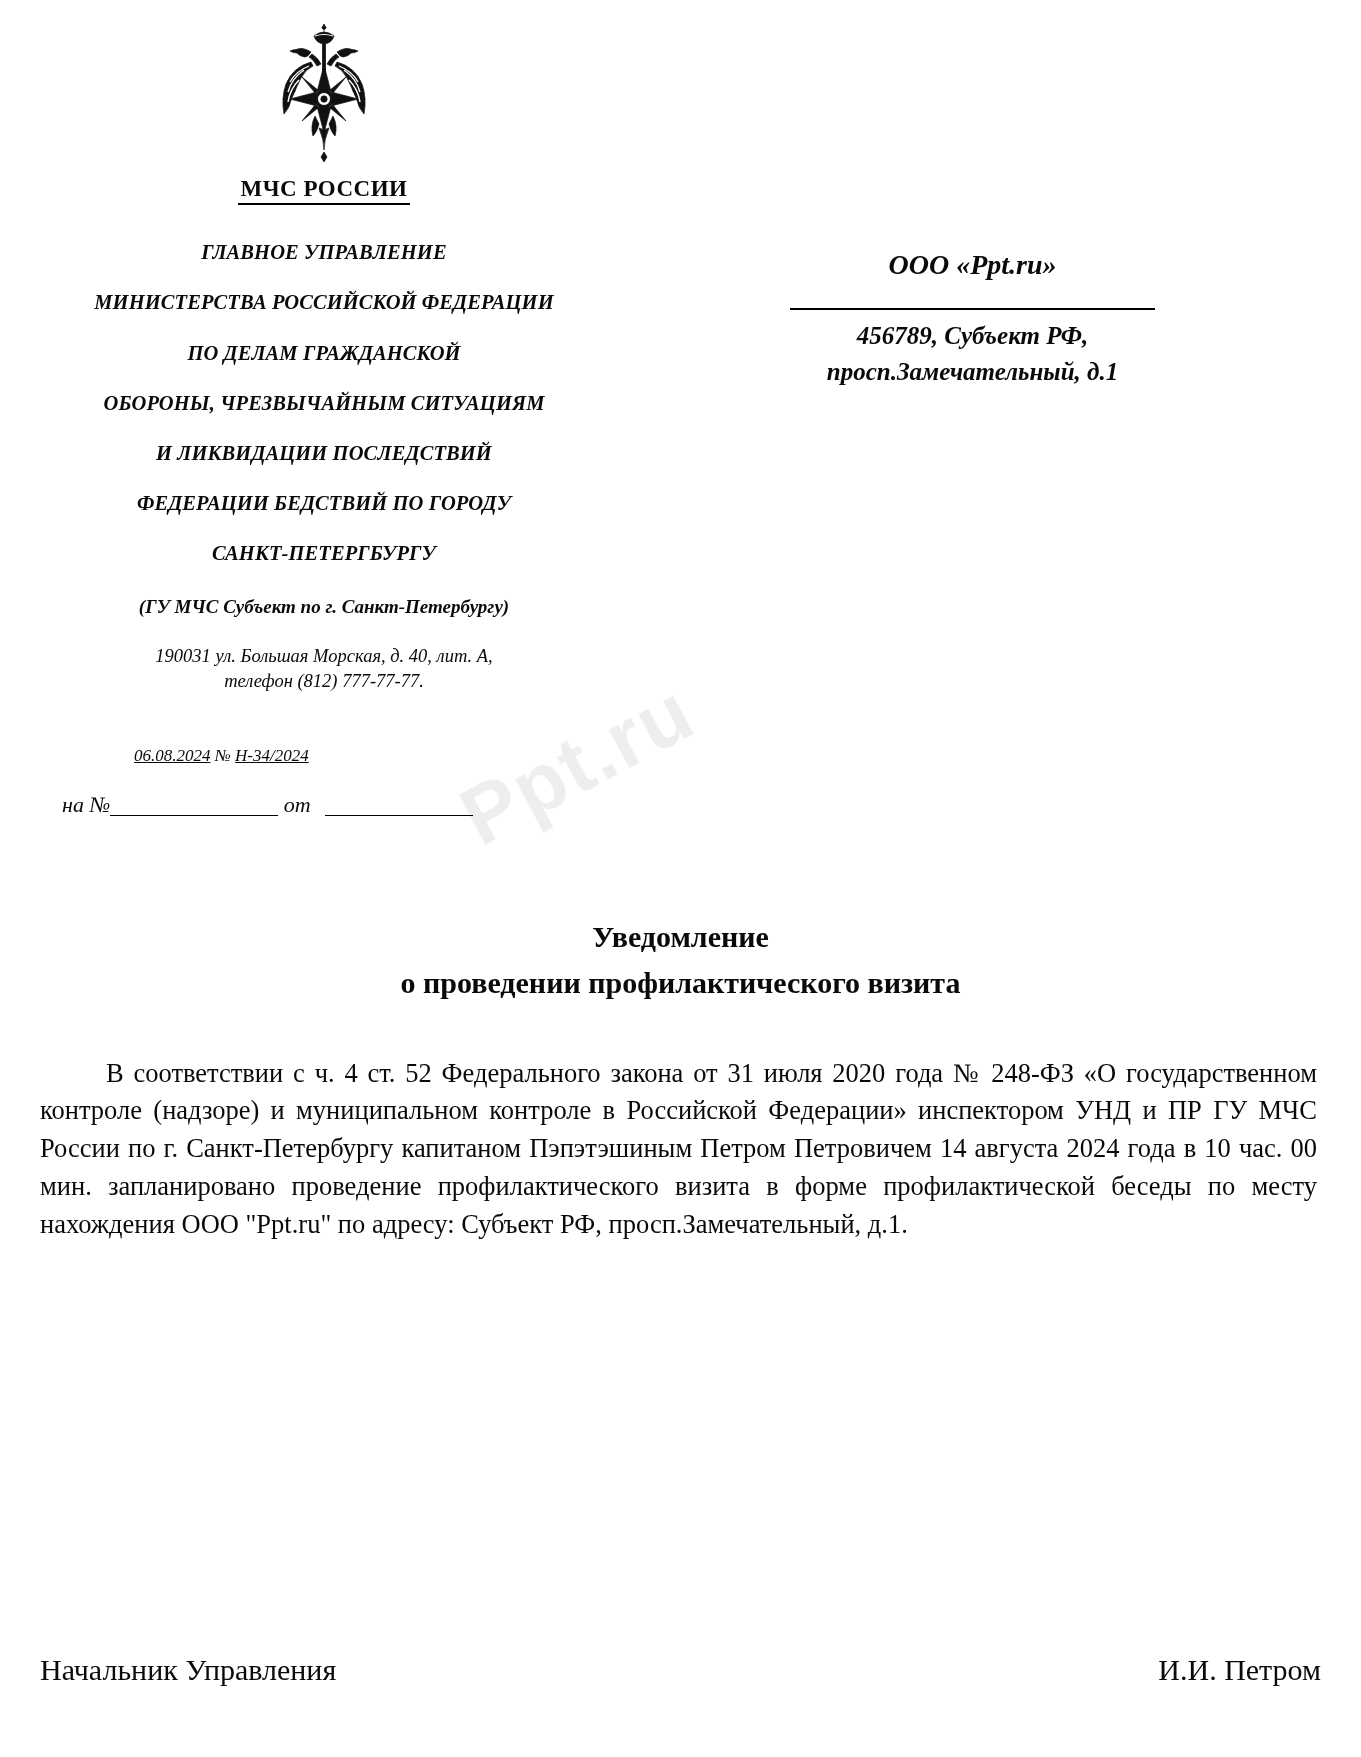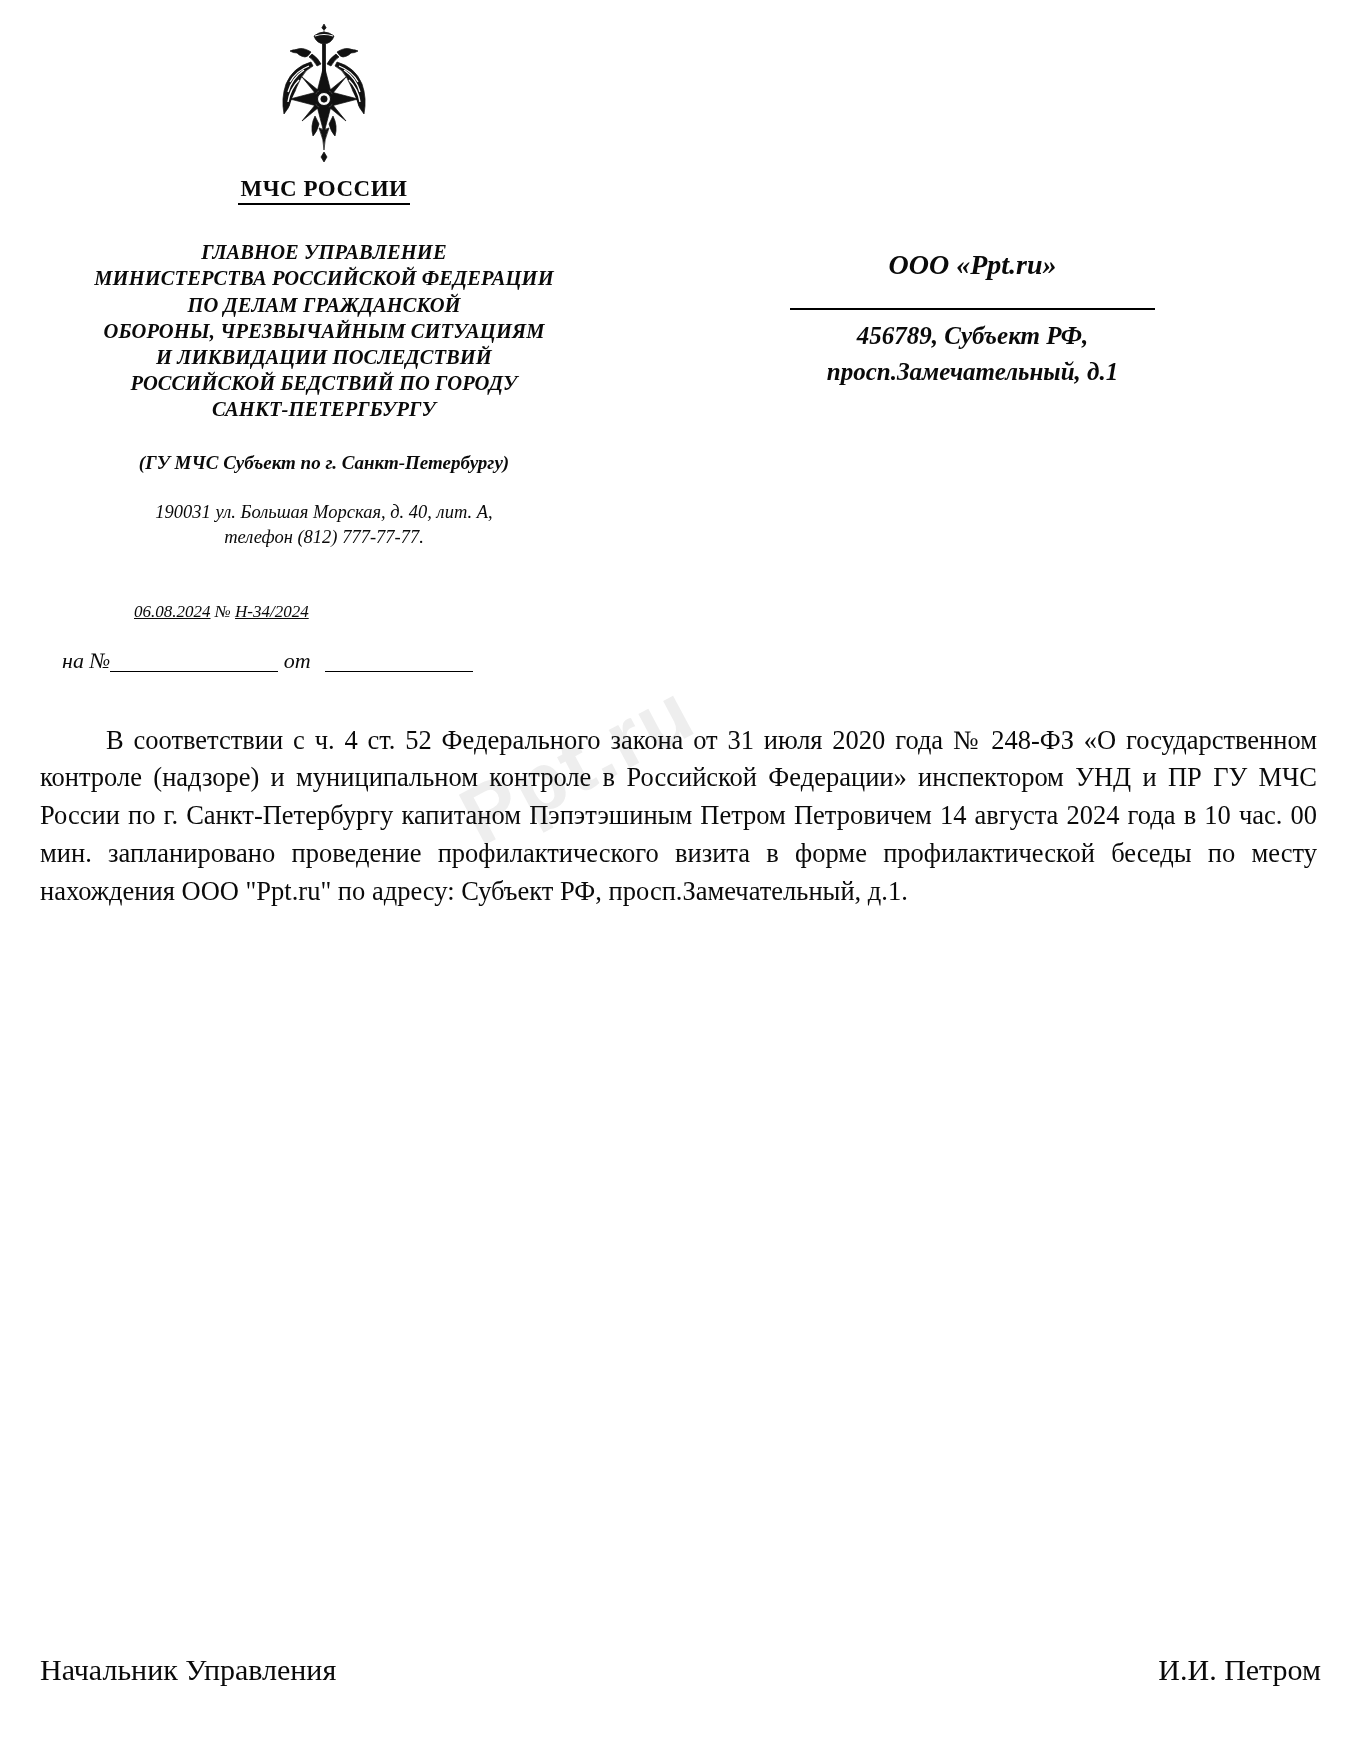--- a/index.html
+++ b/index.html
@@ -83,21 +83,21 @@
   }
 
   .org-full {
     margin-top: 34px;
     font-weight: bold;
     font-style: italic;
     font-size: 20.5px;
     line-height: 1.27;
     letter-spacing: 0.1px;
   }
-  .org-full div { white-space: nowrap; }
+  .org-full div { white-space: nowrap; margin-top: 24px; }
 
   .org-abbrev {
     margin-top: 30px;
     font-weight: bold;
     font-style: italic;
     font-size: 19px;
   }
 
   .org-address {
     margin-top: 26px;
@@ -261,21 +261,21 @@
         <div>
           <span class="org-short">МЧС РОССИИ</span>
         </div>
 
         <div class="org-full">
           <div>ГЛАВНОЕ УПРАВЛЕНИЕ</div>
           <div>МИНИСТЕРСТВА РОССИЙСКОЙ ФЕДЕРАЦИИ</div>
           <div>ПО ДЕЛАМ ГРАЖДАНСКОЙ</div>
           <div>ОБОРОНЫ, ЧРЕЗВЫЧАЙНЫМ СИТУАЦИЯМ</div>
           <div>И ЛИКВИДАЦИИ ПОСЛЕДСТВИЙ</div>
-          <div>РОССИЙСКОЙ БЕДСТВИЙ ПО ГОРОДУ</div>
+          <div>ФЕДЕРАЦИИ БЕДСТВИЙ ПО ГОРОДУ</div>
           <div>САНКТ-ПЕТЕРГБУРГУ</div>
         </div>
 
         <div class="org-abbrev">(ГУ МЧС Субъект по г. Санкт-Петербургу)</div>
 
         <div class="org-address">
           <div>190031 ул. Большая Морская, д. 40, лит. А,</div>
           <div>телефон (812) 777-77-77.</div>
         </div>
 
@@ -294,20 +294,24 @@
         <div class="addressee-name">ООО «Ppt.ru»</div>
         <div class="addressee-rule"></div>
         <div class="addressee-addr">
           <div>456789, Субъект РФ,</div>
           <div>просп.Замечательный, д.1</div>
         </div>
       </div>
 
     </div>
 
+    <div class="doc-title">
+      <div>Уведомление</div>
+      <div>о проведении профилактического визита</div>
+    </div>
 
     <div class="body-text">
       <p>В соответствии с ч. 4 ст. 52 Федерального закона от 31 июля 2020 года № 248-ФЗ «О государственном контроле (надзоре) и муниципальном контроле в Российской Федерации» инспектором УНД и ПР ГУ МЧС России по г. Санкт-Петербургу капитаном Пэпэтэшиным Петром Петровичем 14 августа 2024 года в 10 час. 00 мин. запланировано проведение профилактического визита в форме профилактической беседы по месту нахождения ООО "Ppt.ru" по адресу: Субъект РФ, просп.Замечательный, д.1.</p>
     </div>
 
   </div>
 
   <div class="signature">
     <div>Начальник Управления</div>
     <div>И.И. Петром</div>

